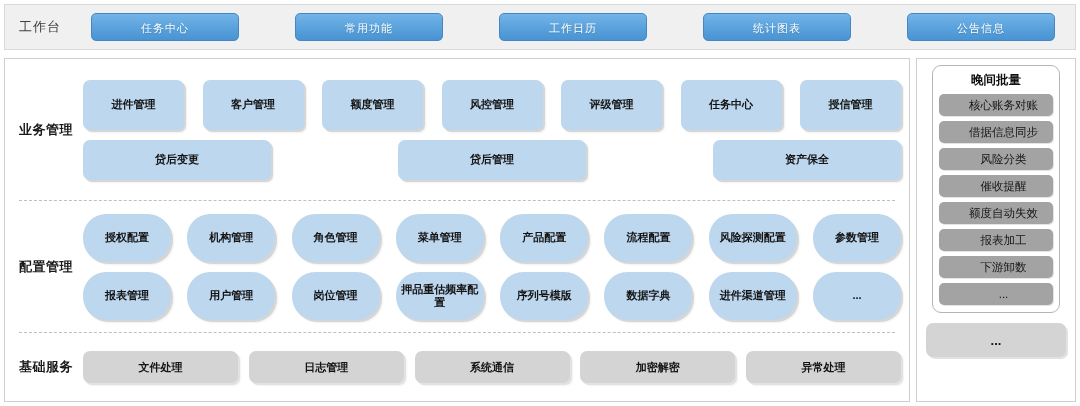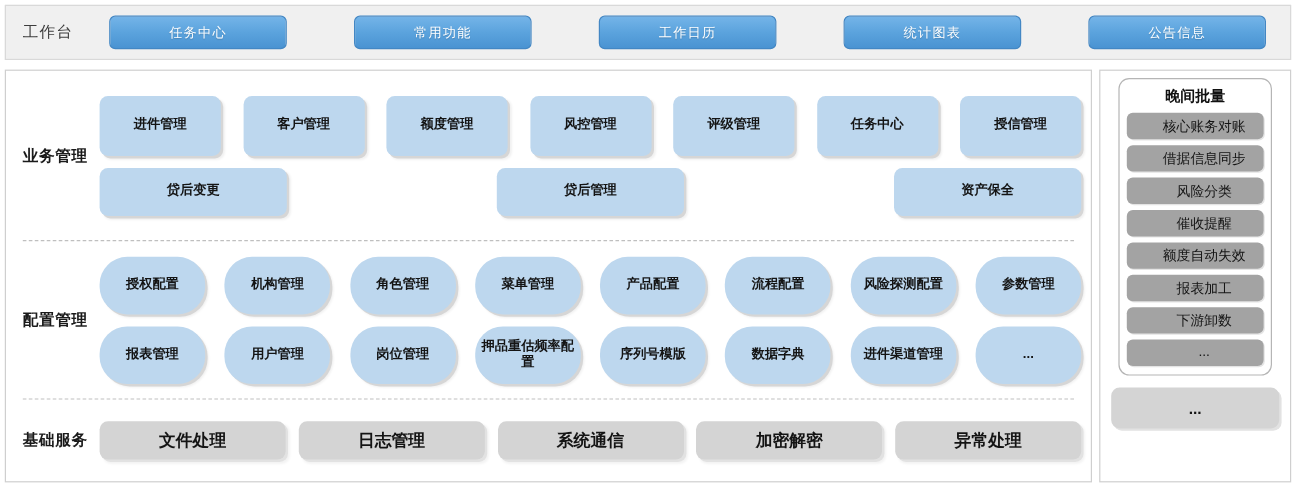--- a/index.html
+++ b/index.html
@@ -121,37 +121,37 @@
     background: #d4d4d4;
     box-shadow: 2px 2px 0 0 #e2e2e2, 3px 3px 2px 0 rgba(0,0,0,0.05);
     font-weight: bold;
     color: #141414;
   }
 
   
   .sec-biz { height: 141px; }
   .sec-biz .row1 { margin-bottom: 10px; }
   .sec-biz .row1 .card { width: 101px; height: 50px; }
-  .sec-biz .row2 .card { width: 156px; height: 40px; }
+  .sec-biz .row2 .card { width: 188px; height: 40px; }
 
   
   .divider {
     height: 0;
     border-top: 1px dashed #bfbfbf;
     margin: 0 14px 0 14px;
   }
 
   
   .sec-cfg { height: 131px; }
   .sec-cfg .row1 { margin-bottom: 10px; }
   .sec-cfg .row .card { width: 88px; height: 48px; padding: 0 3px; border-radius: 23px; }
 
   
   .sec-base { height: 68px; }
-  .sec-base .row .card { width: 155px; height: 32px; font-size: 14px; }
+  .sec-base .row .card { width: 155px; height: 32px; font-size: 11px; }
 
   
   .rightcol {
     position: absolute;
     left: 916px;
     top: 58px;
     width: 160px;
     height: 344px;
     border: 1px solid #cfcfcf;
     box-sizing: border-box;

